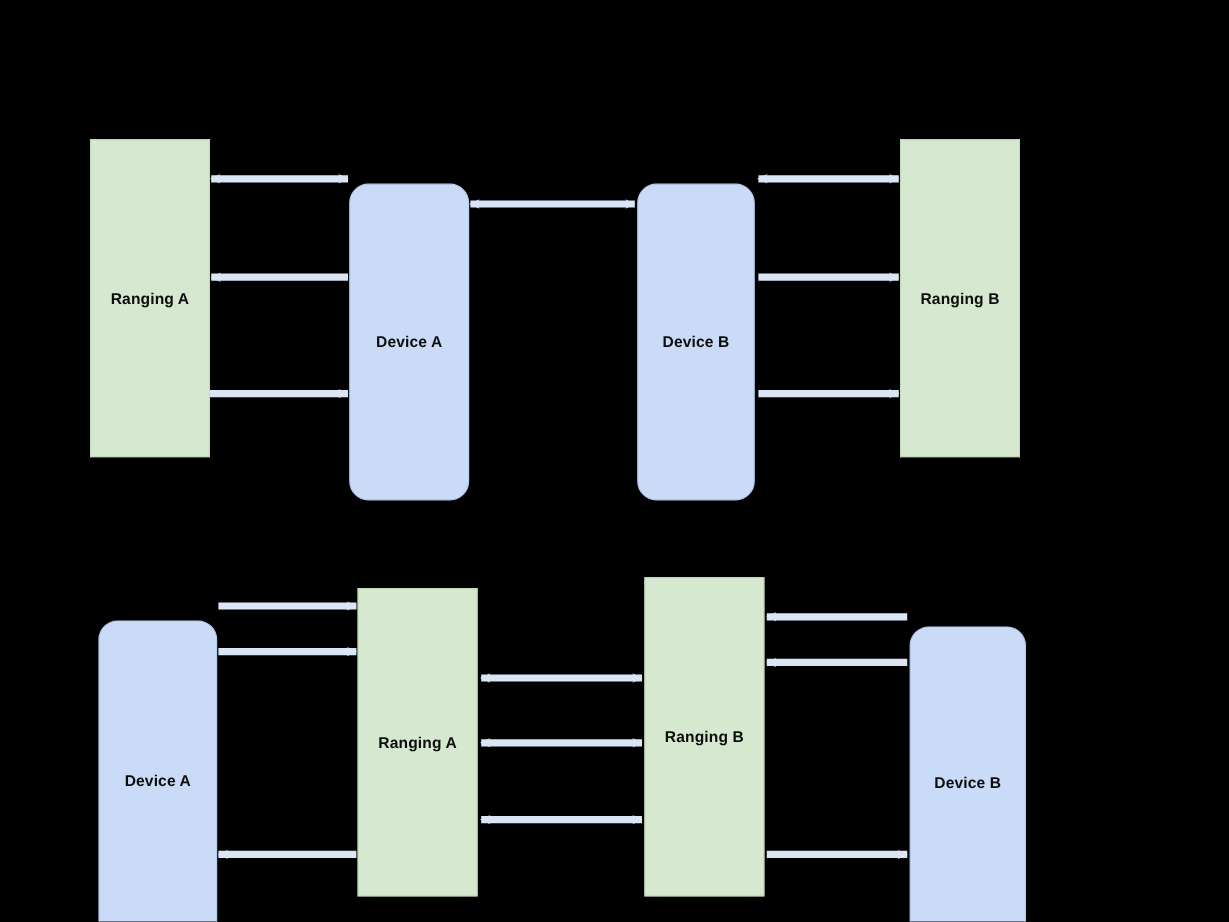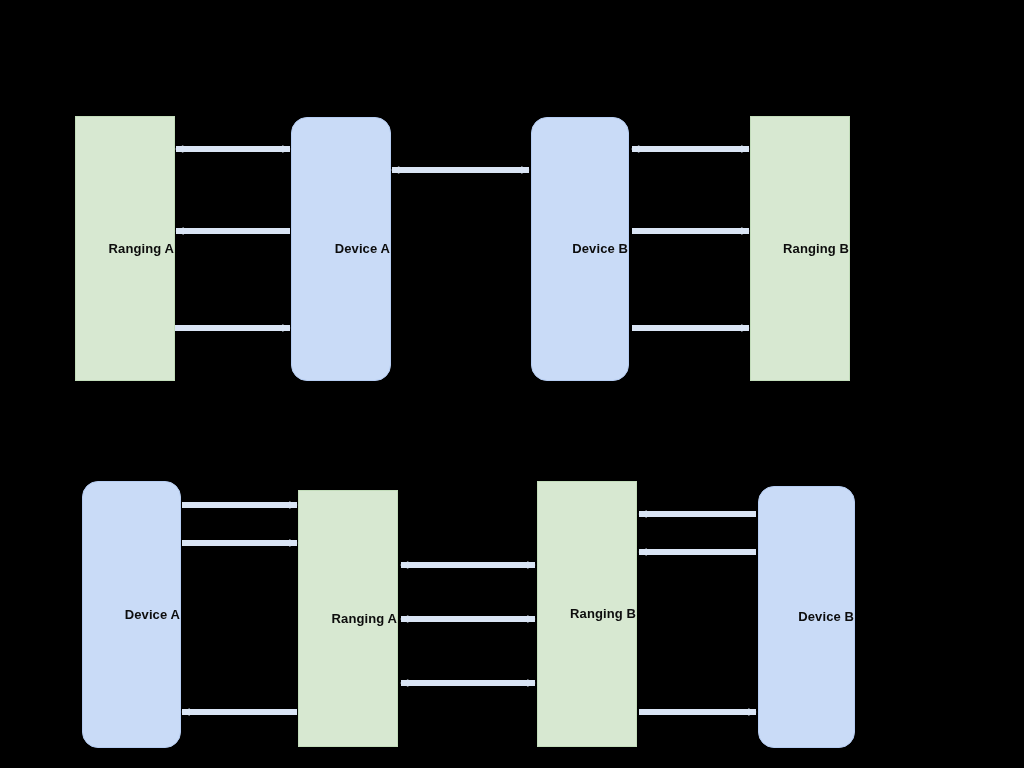--- a/index.html
+++ b/index.html
@@ -18,39 +18,40 @@
     position: relative;
     width: 1024px;
     height: 768px;
     background: #000000;
   }
   .node {
     position: absolute;
     box-sizing: border-box;
     display: flex;
     align-items: center;
-    justify-content: flex-end;
+    justify-content: center;
     text-align: center;
     font-size: 13px;
     font-weight: bold;
     color: #0d0d0d;
     letter-spacing: 0.1px;
     line-height: 1.2;
     border: 1px solid transparent;
     user-select: none;
   }
   .node.green {
     background: #d7e8d1;
     border-color: #c3ddbb;
     border-radius: 0;
   }
   .node.blue {
     background: #c9dbf7;
     border-color: #b6cdf2;
     border-radius: 16px;
+    margin-top: 36px;
   }
   .node .node-label {
     display: block;
     pointer-events: none;
   }
   svg.edges {
     position: absolute;
     left: 0;
     top: 0;
     width: 1024px;

